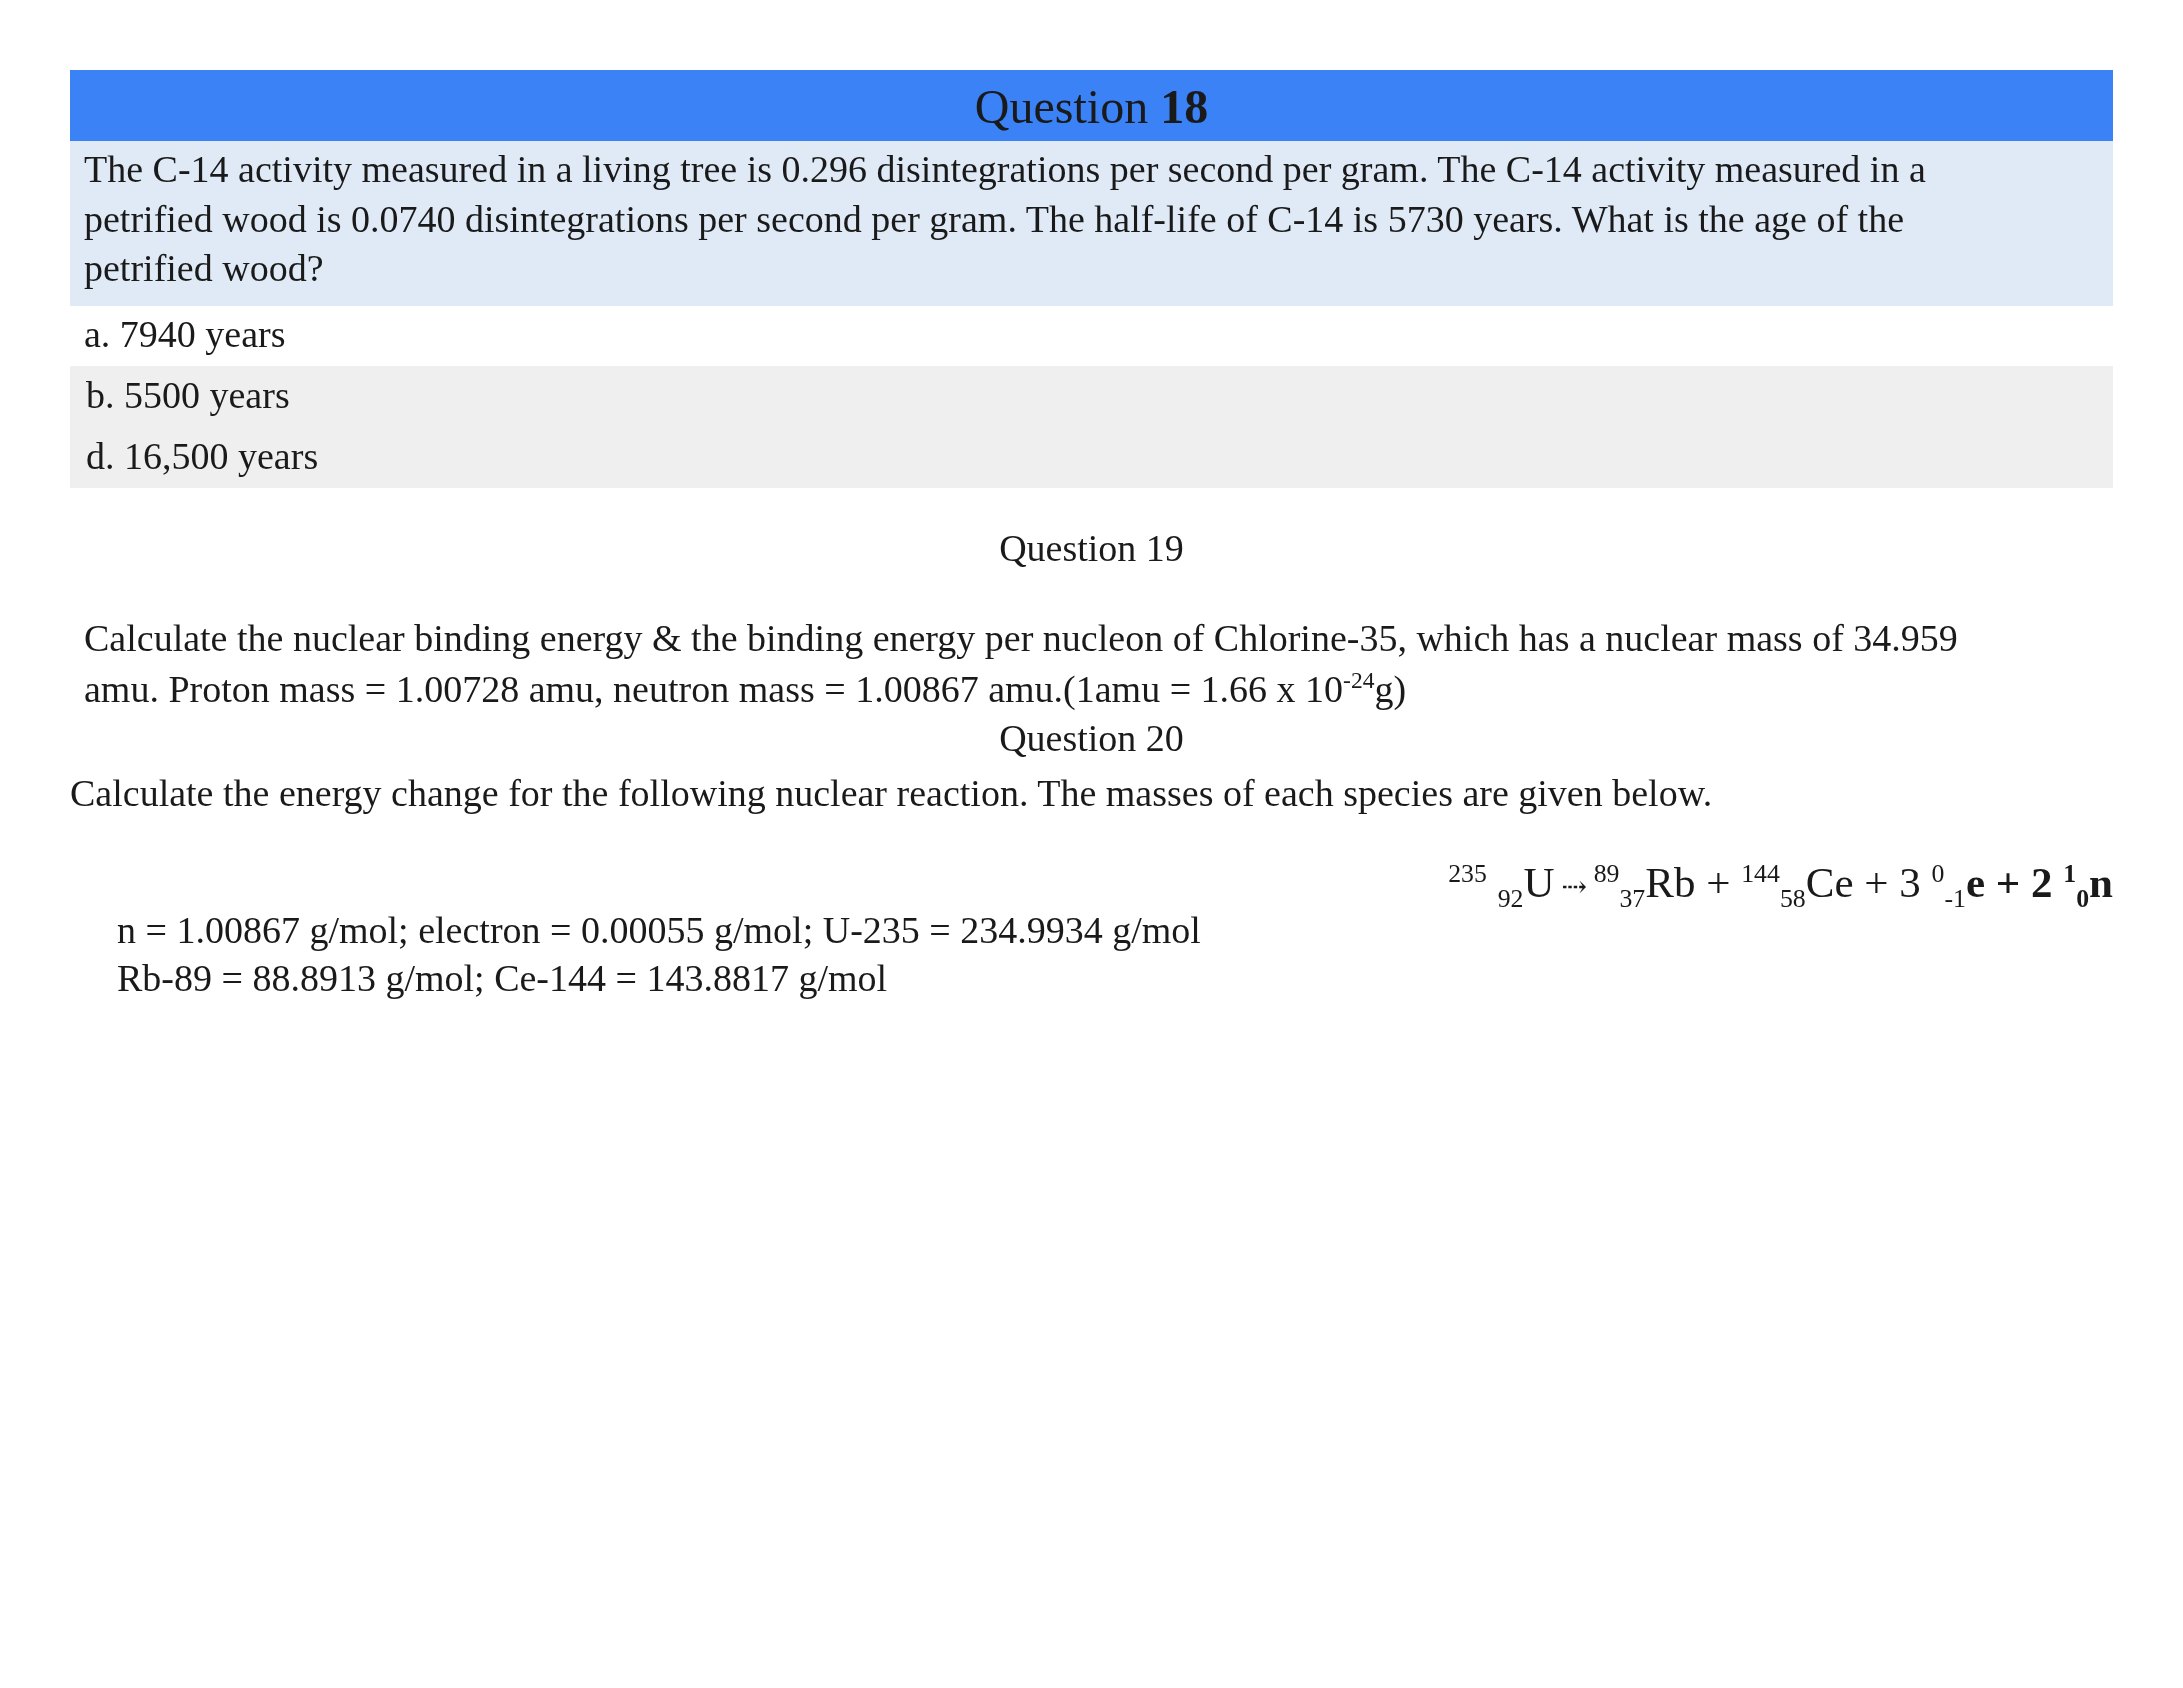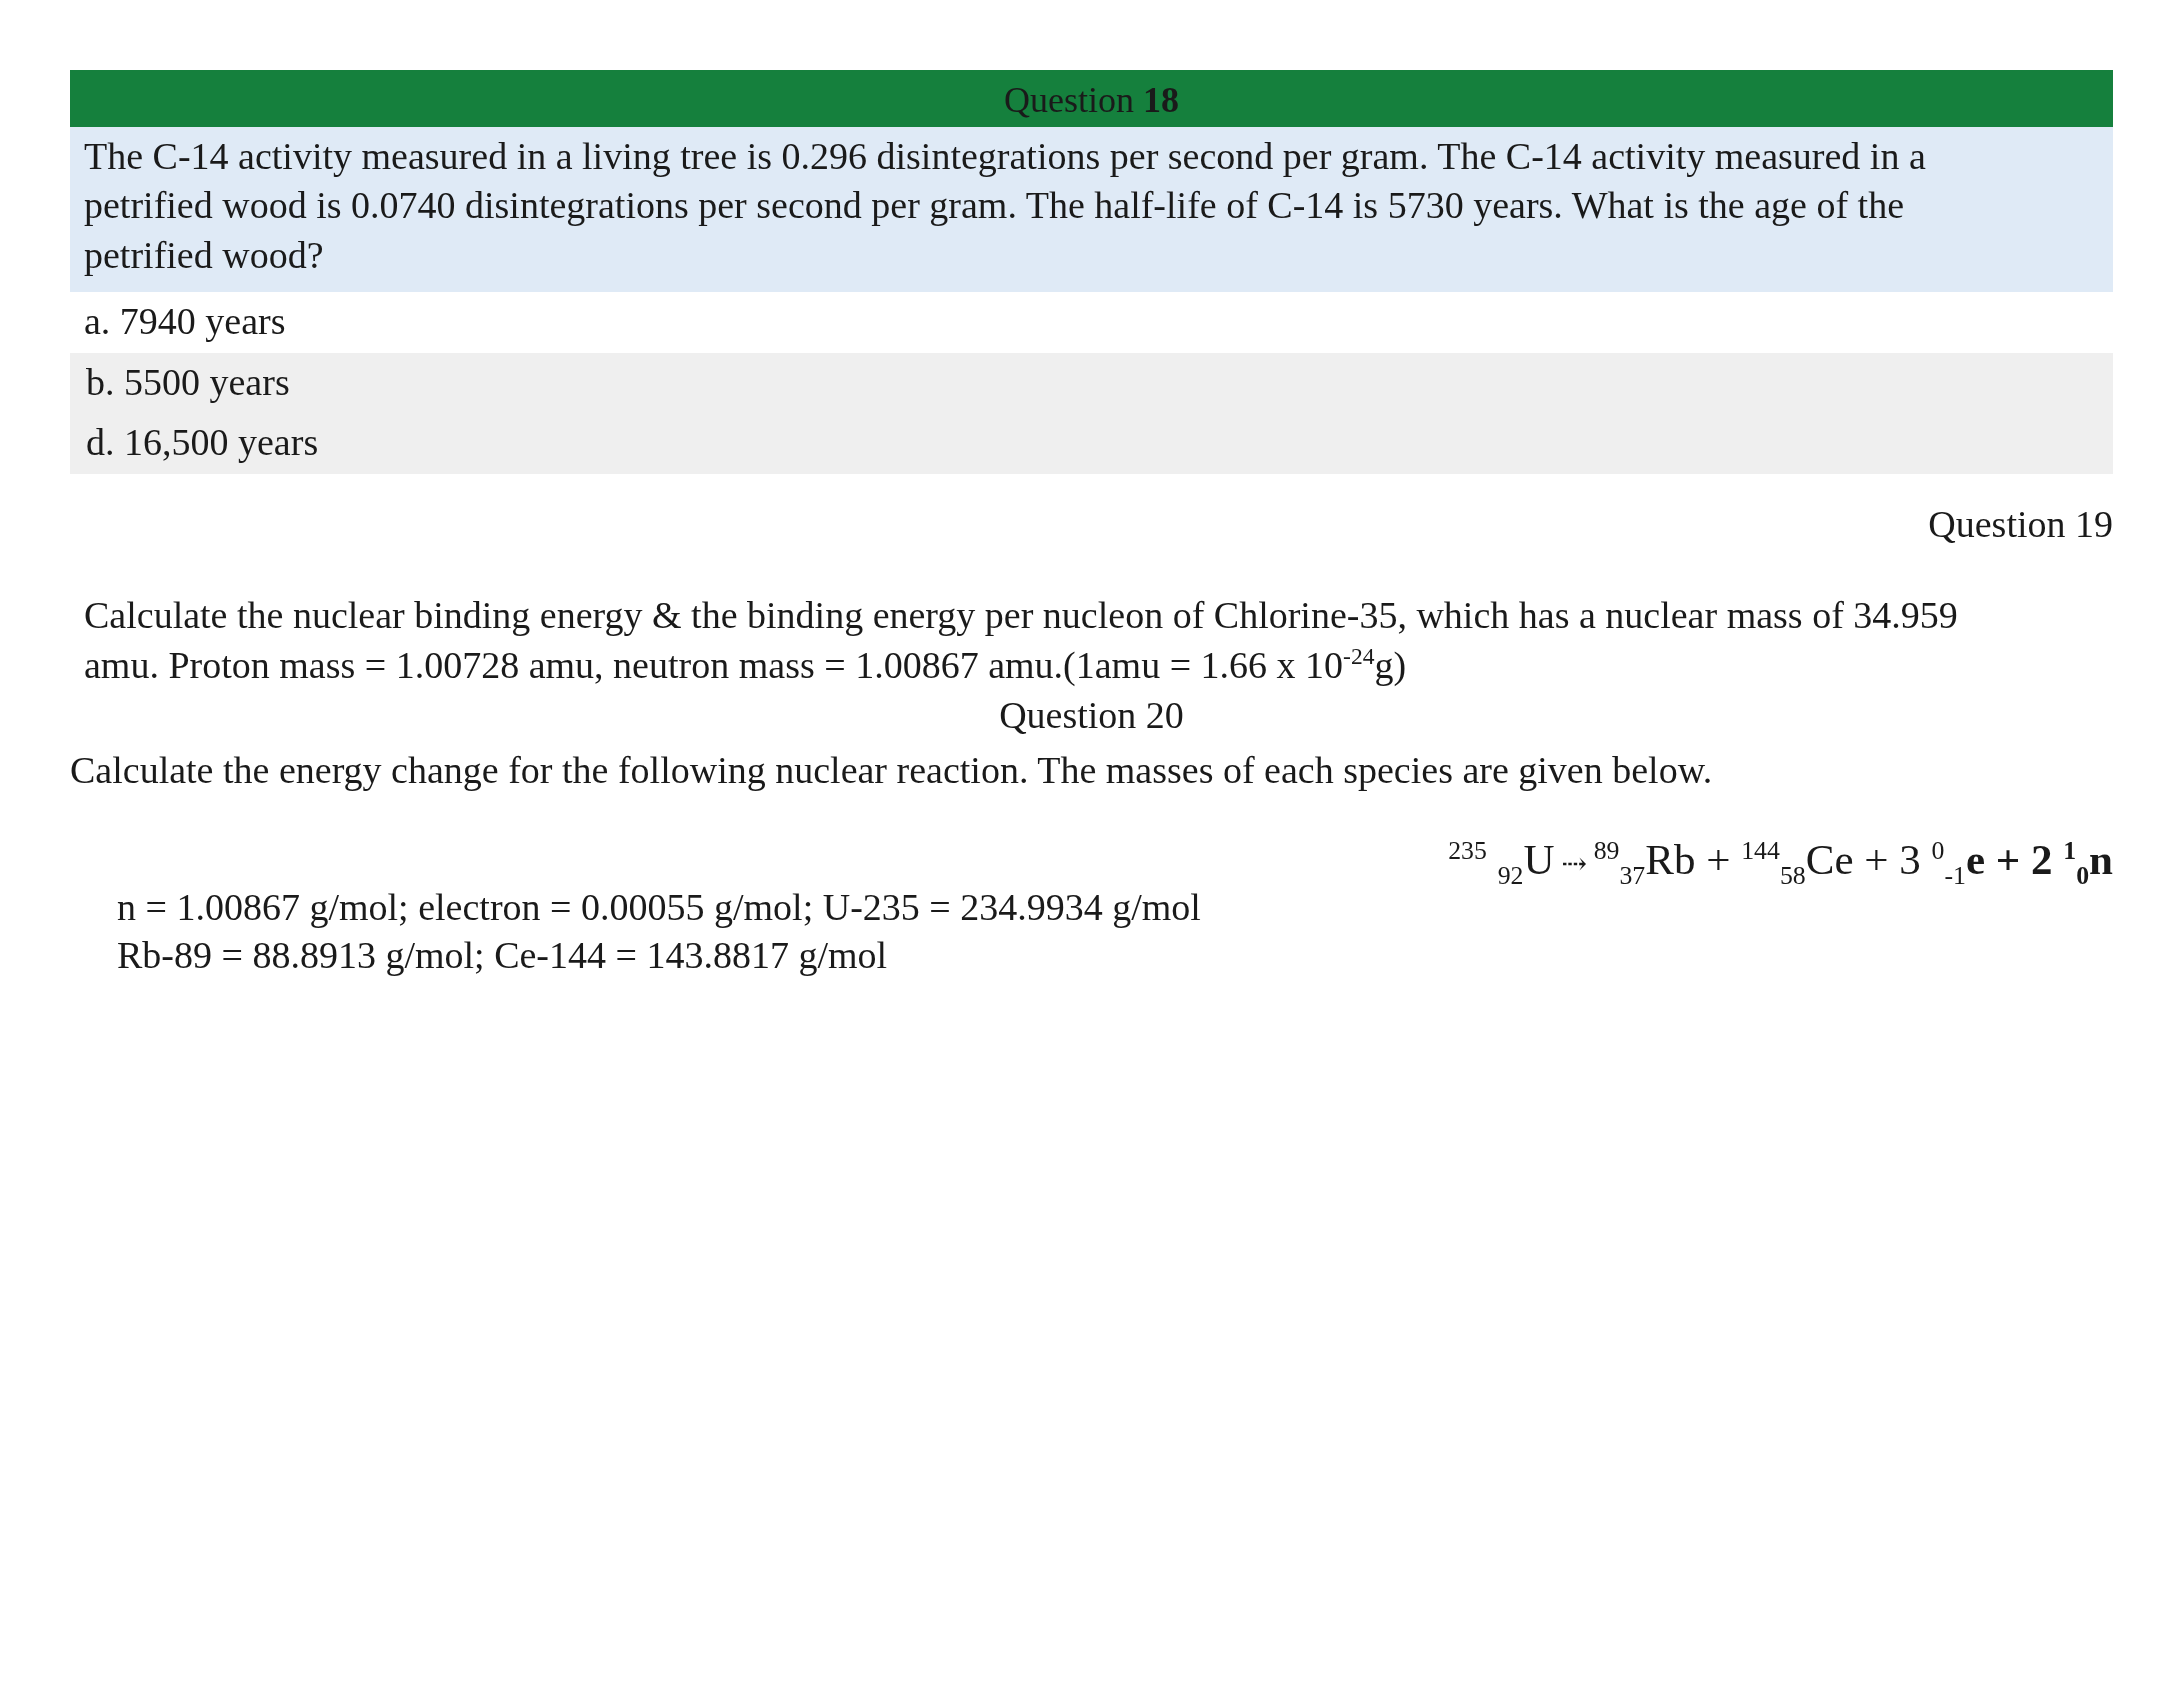--- a/index.html
+++ b/index.html
@@ -17,24 +17,24 @@
   .page {
     position: relative;
     width: 2183px;
     height: 1688px;
     box-sizing: border-box;
     padding: 70px 70px 0 70px;
   }
 
   
   .q18-title-row {
-    background: #15803d;
+    background: #3b82f6;
     padding: 10.3px 0 6.6px 0;
     text-align: center;
-    font-size: 36px;
+    font-size: 48px;
     line-height: 1.12;
   }
   .q18-title-row .qnum {
     font-weight: bold;
   }
   .q18-stem {
     background: #dfeaf6;
     padding: 4.7px 122px 12.2px 14px;
     font-size: 38px;
     line-height: 1.30;
@@ -45,24 +45,24 @@
     line-height: 1.30;
     padding: 4.7px 0 6.6px 14px;
   }
   .choice-row.shaded {
     background: #efefef;
     padding-left: 16px;
   }
 
   
   .q19-title {
-    text-align: right;
+    text-align: center;
     font-size: 38px;
     line-height: 1.3;
-    margin-top: 26px;
+    margin-top: 36px;
   }
   .q19-body {
     font-size: 38px;
     line-height: 1.33;
     margin-top: 40px;
     padding-left: 14px;
     padding-right: 98px;
   }
   sup.small {
     font-size: 0.62em;

